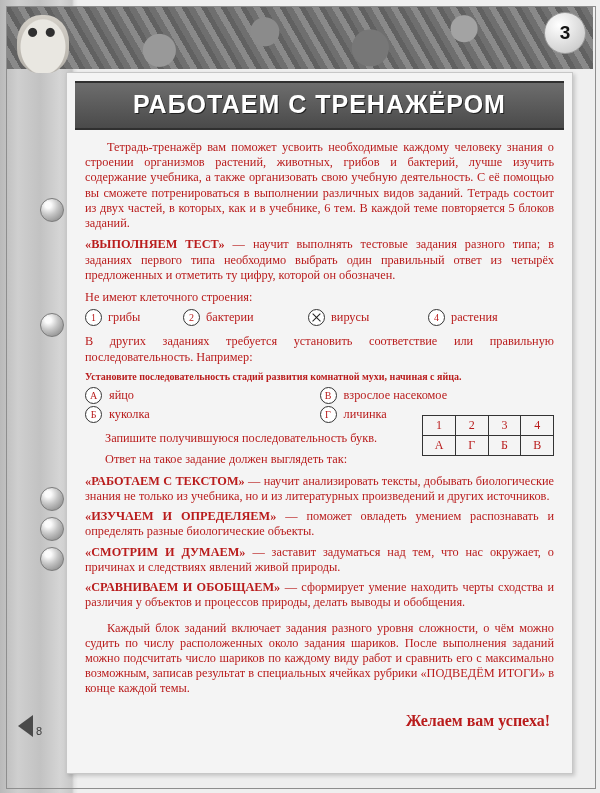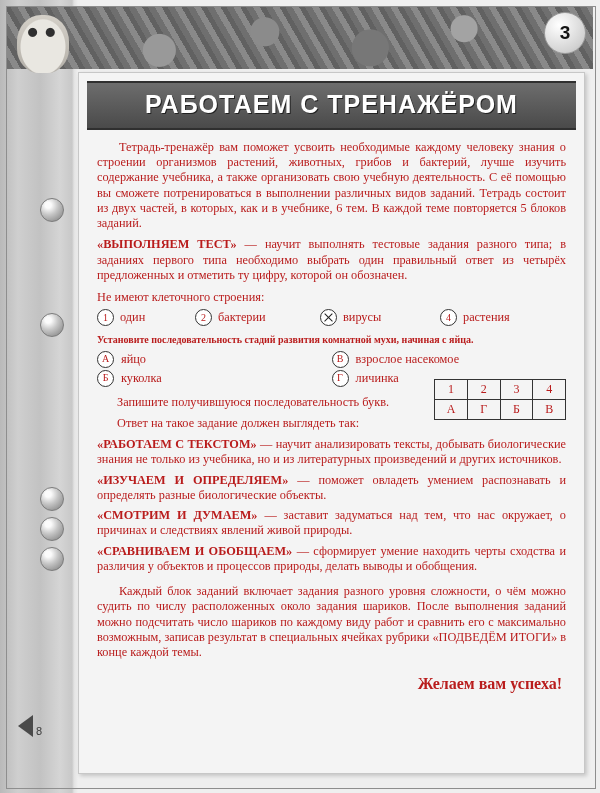--- a/index.html
+++ b/index.html
@@ -71,21 +71,21 @@
     position:absolute;left:18px;bottom:56px;width:0;height:0;
     border-top:11px solid transparent;border-bottom:11px solid transparent;border-right:15px solid #4a4a4a;
   }
   .corner-num{
     position:absolute;left:36px;bottom:56px;font-family:"Liberation Sans",sans-serif;
     font-size:11px;color:#3a3a3a;
   }
 
   
   .sheet{
-    position:absolute;left:78px;top:72px;width:505px;height:700px;
+    position:absolute;left:66px;top:72px;width:505px;height:700px;
     background:#f4f4f4;
     border:1px solid #c7c7c7;
     box-shadow:2px 2px 4px rgba(0,0,0,0.18);
   }
 
   .title-bar{
     margin:8px 8px 0 8px;
     background:linear-gradient(180deg,#6d6d6d,#4a4a4a);
     border-top:2px solid #2f2f2f;border-bottom:2px solid #2f2f2f;
     padding:7px 0 9px 0;
@@ -181,36 +181,37 @@
 
       <p>
         <span class="lead-term">«ВЫПОЛНЯЕМ ТЕСТ»</span><span> — научит выполнять тестовые задания разного типа; в заданиях первого типа необходимо выбрать один правильный ответ из четырёх предложенных и отметить ту цифру, которой он обозначен.</span>
       </p>
 
       <p class="qline">Не имеют клеточного строения:</p>
 
       <div class="answers">
         <span class="opt">
           <span class="circ">1</span>
-          <span>один</span>
+          <span>грибы</span>
         </span>
         <span class="opt">
           <span class="circ">2</span>
           <span>бактерии</span>
         </span>
         <span class="opt">
           <span class="circ x"></span>
           <span>вирусы</span>
         </span>
         <span class="opt">
           <span class="circ">4</span>
           <span>растения</span>
         </span>
       </div>
 
+      <p>В других заданиях требуется установить соответствие или правильную последовательность. Например:</p>
 
       <p class="task-bold">Установите последовательность стадий развития комнатной мухи, начиная с яйца.</p>
 
       <div class="two-col">
         <div class="col">
           <div class="row">
             <span class="circ">А</span>
             <span>яйцо</span>
           </div>
           <div class="row">

